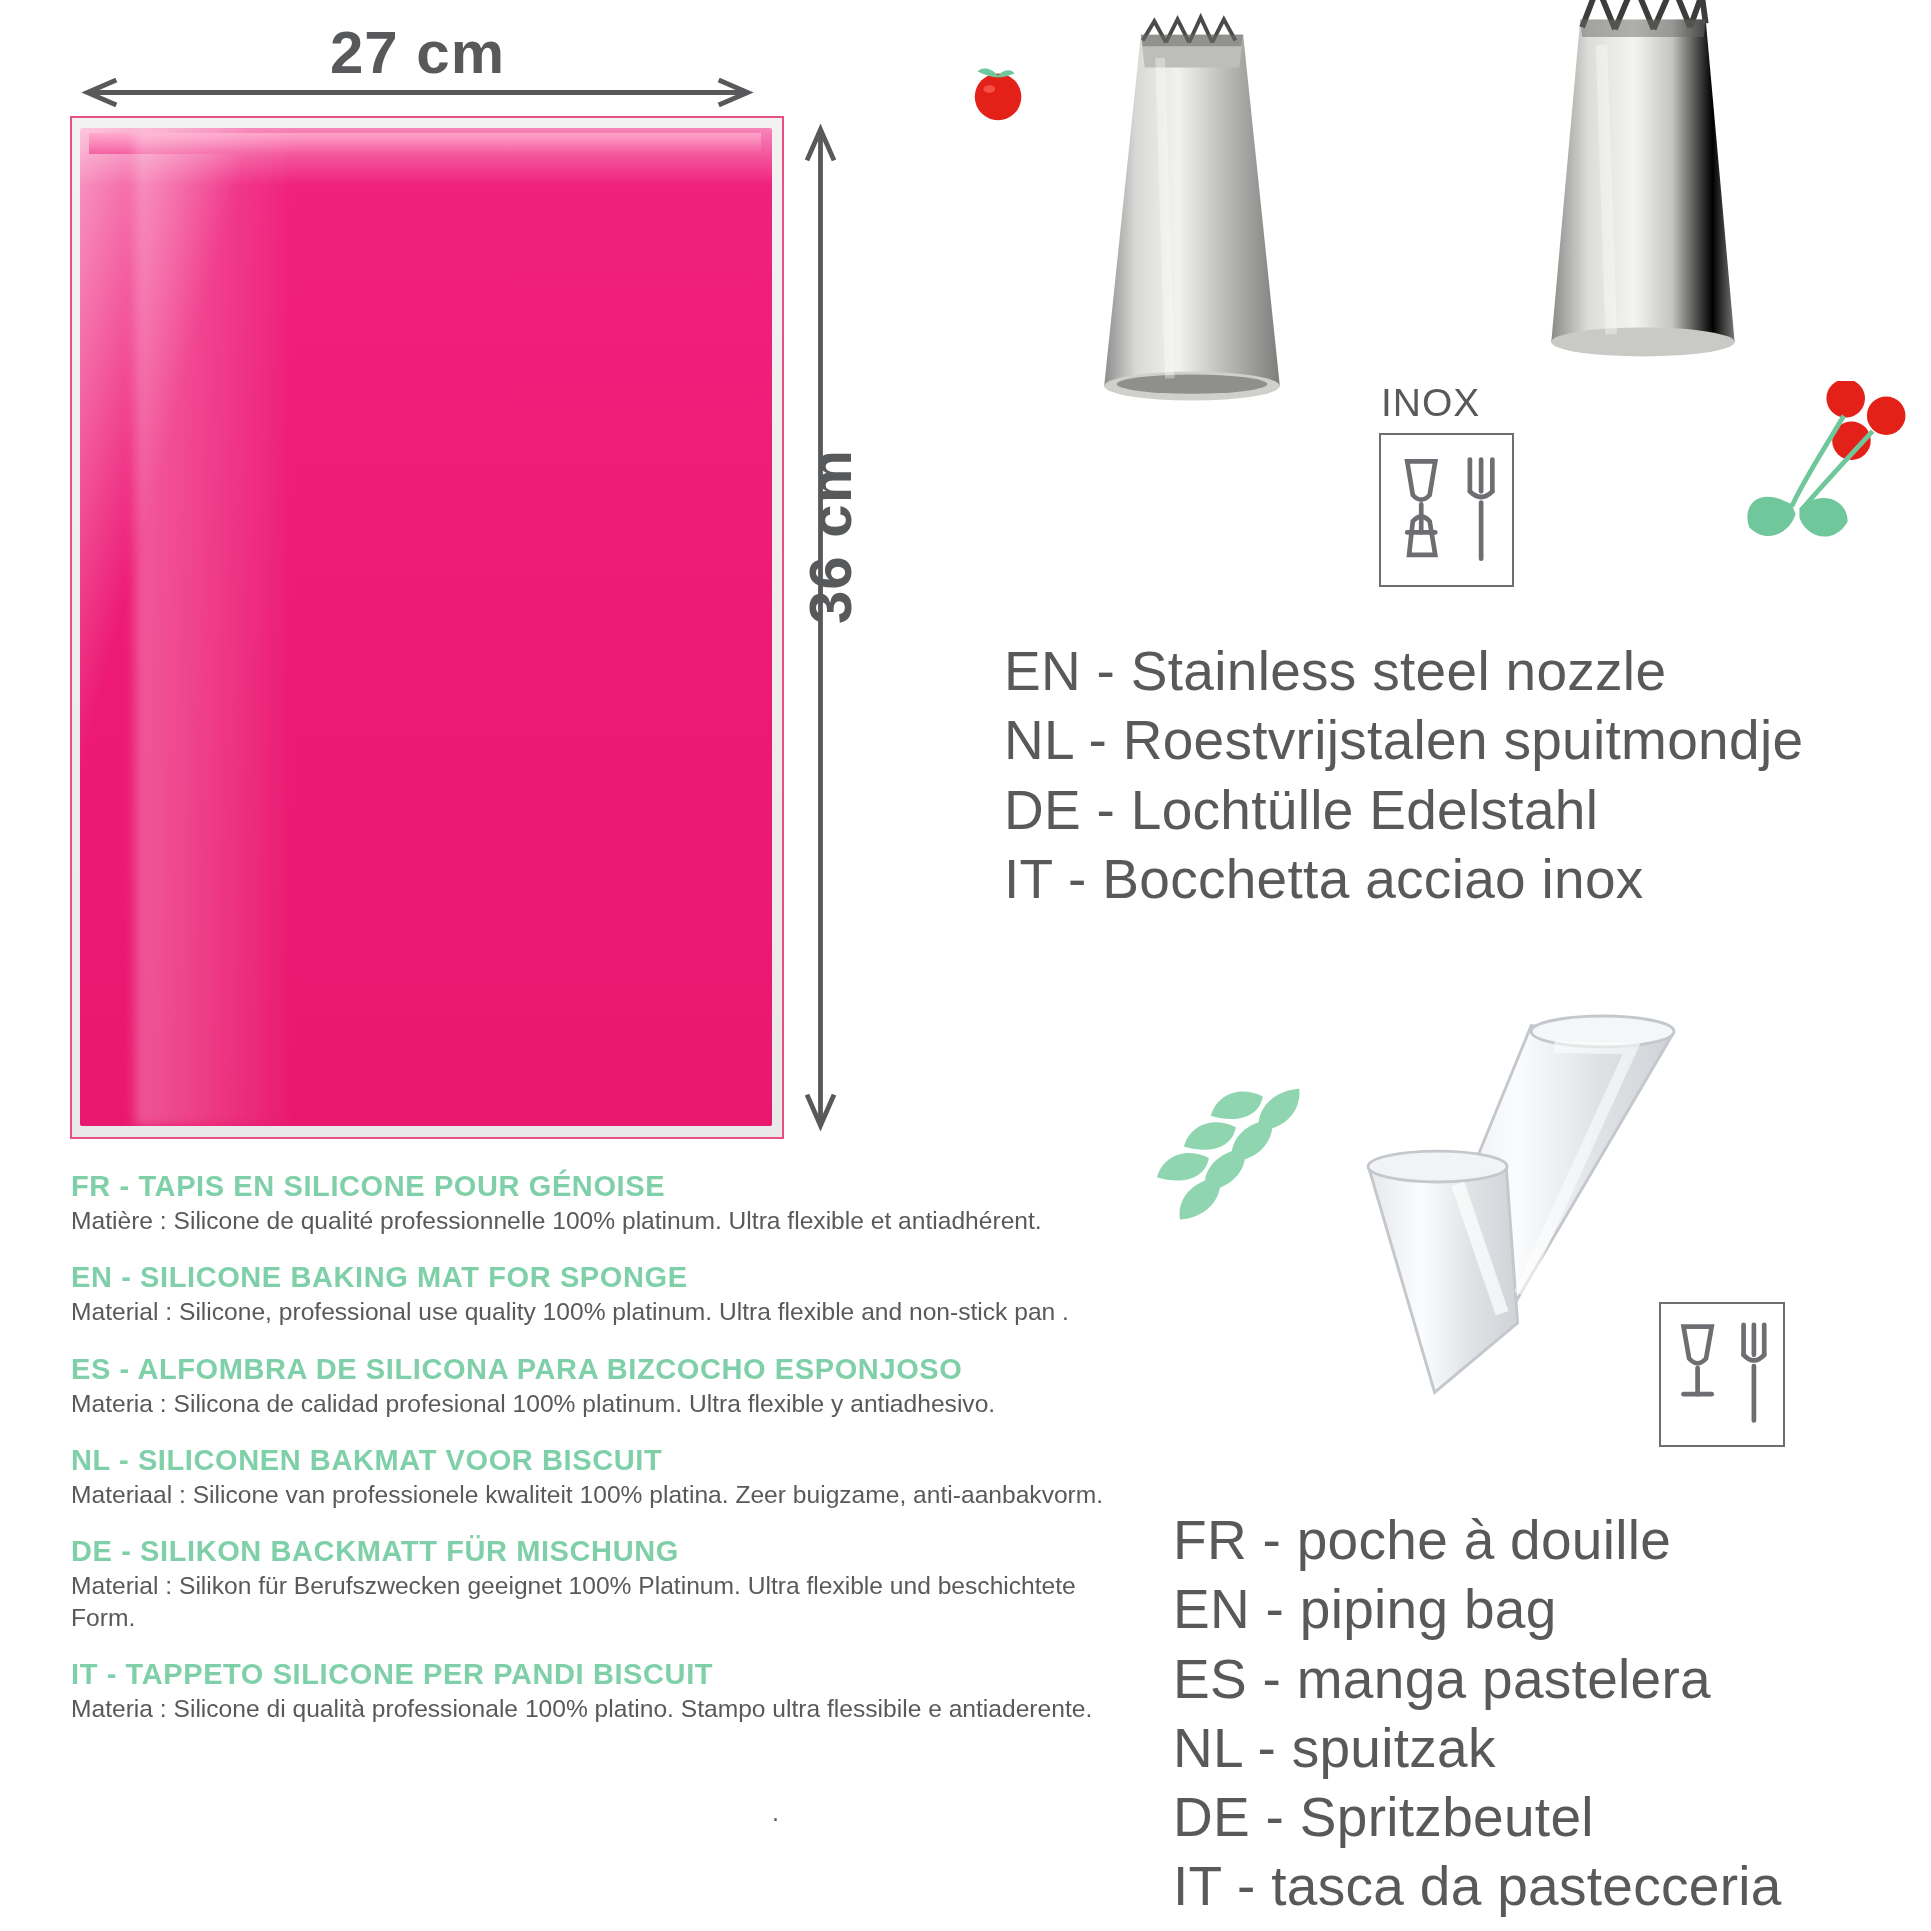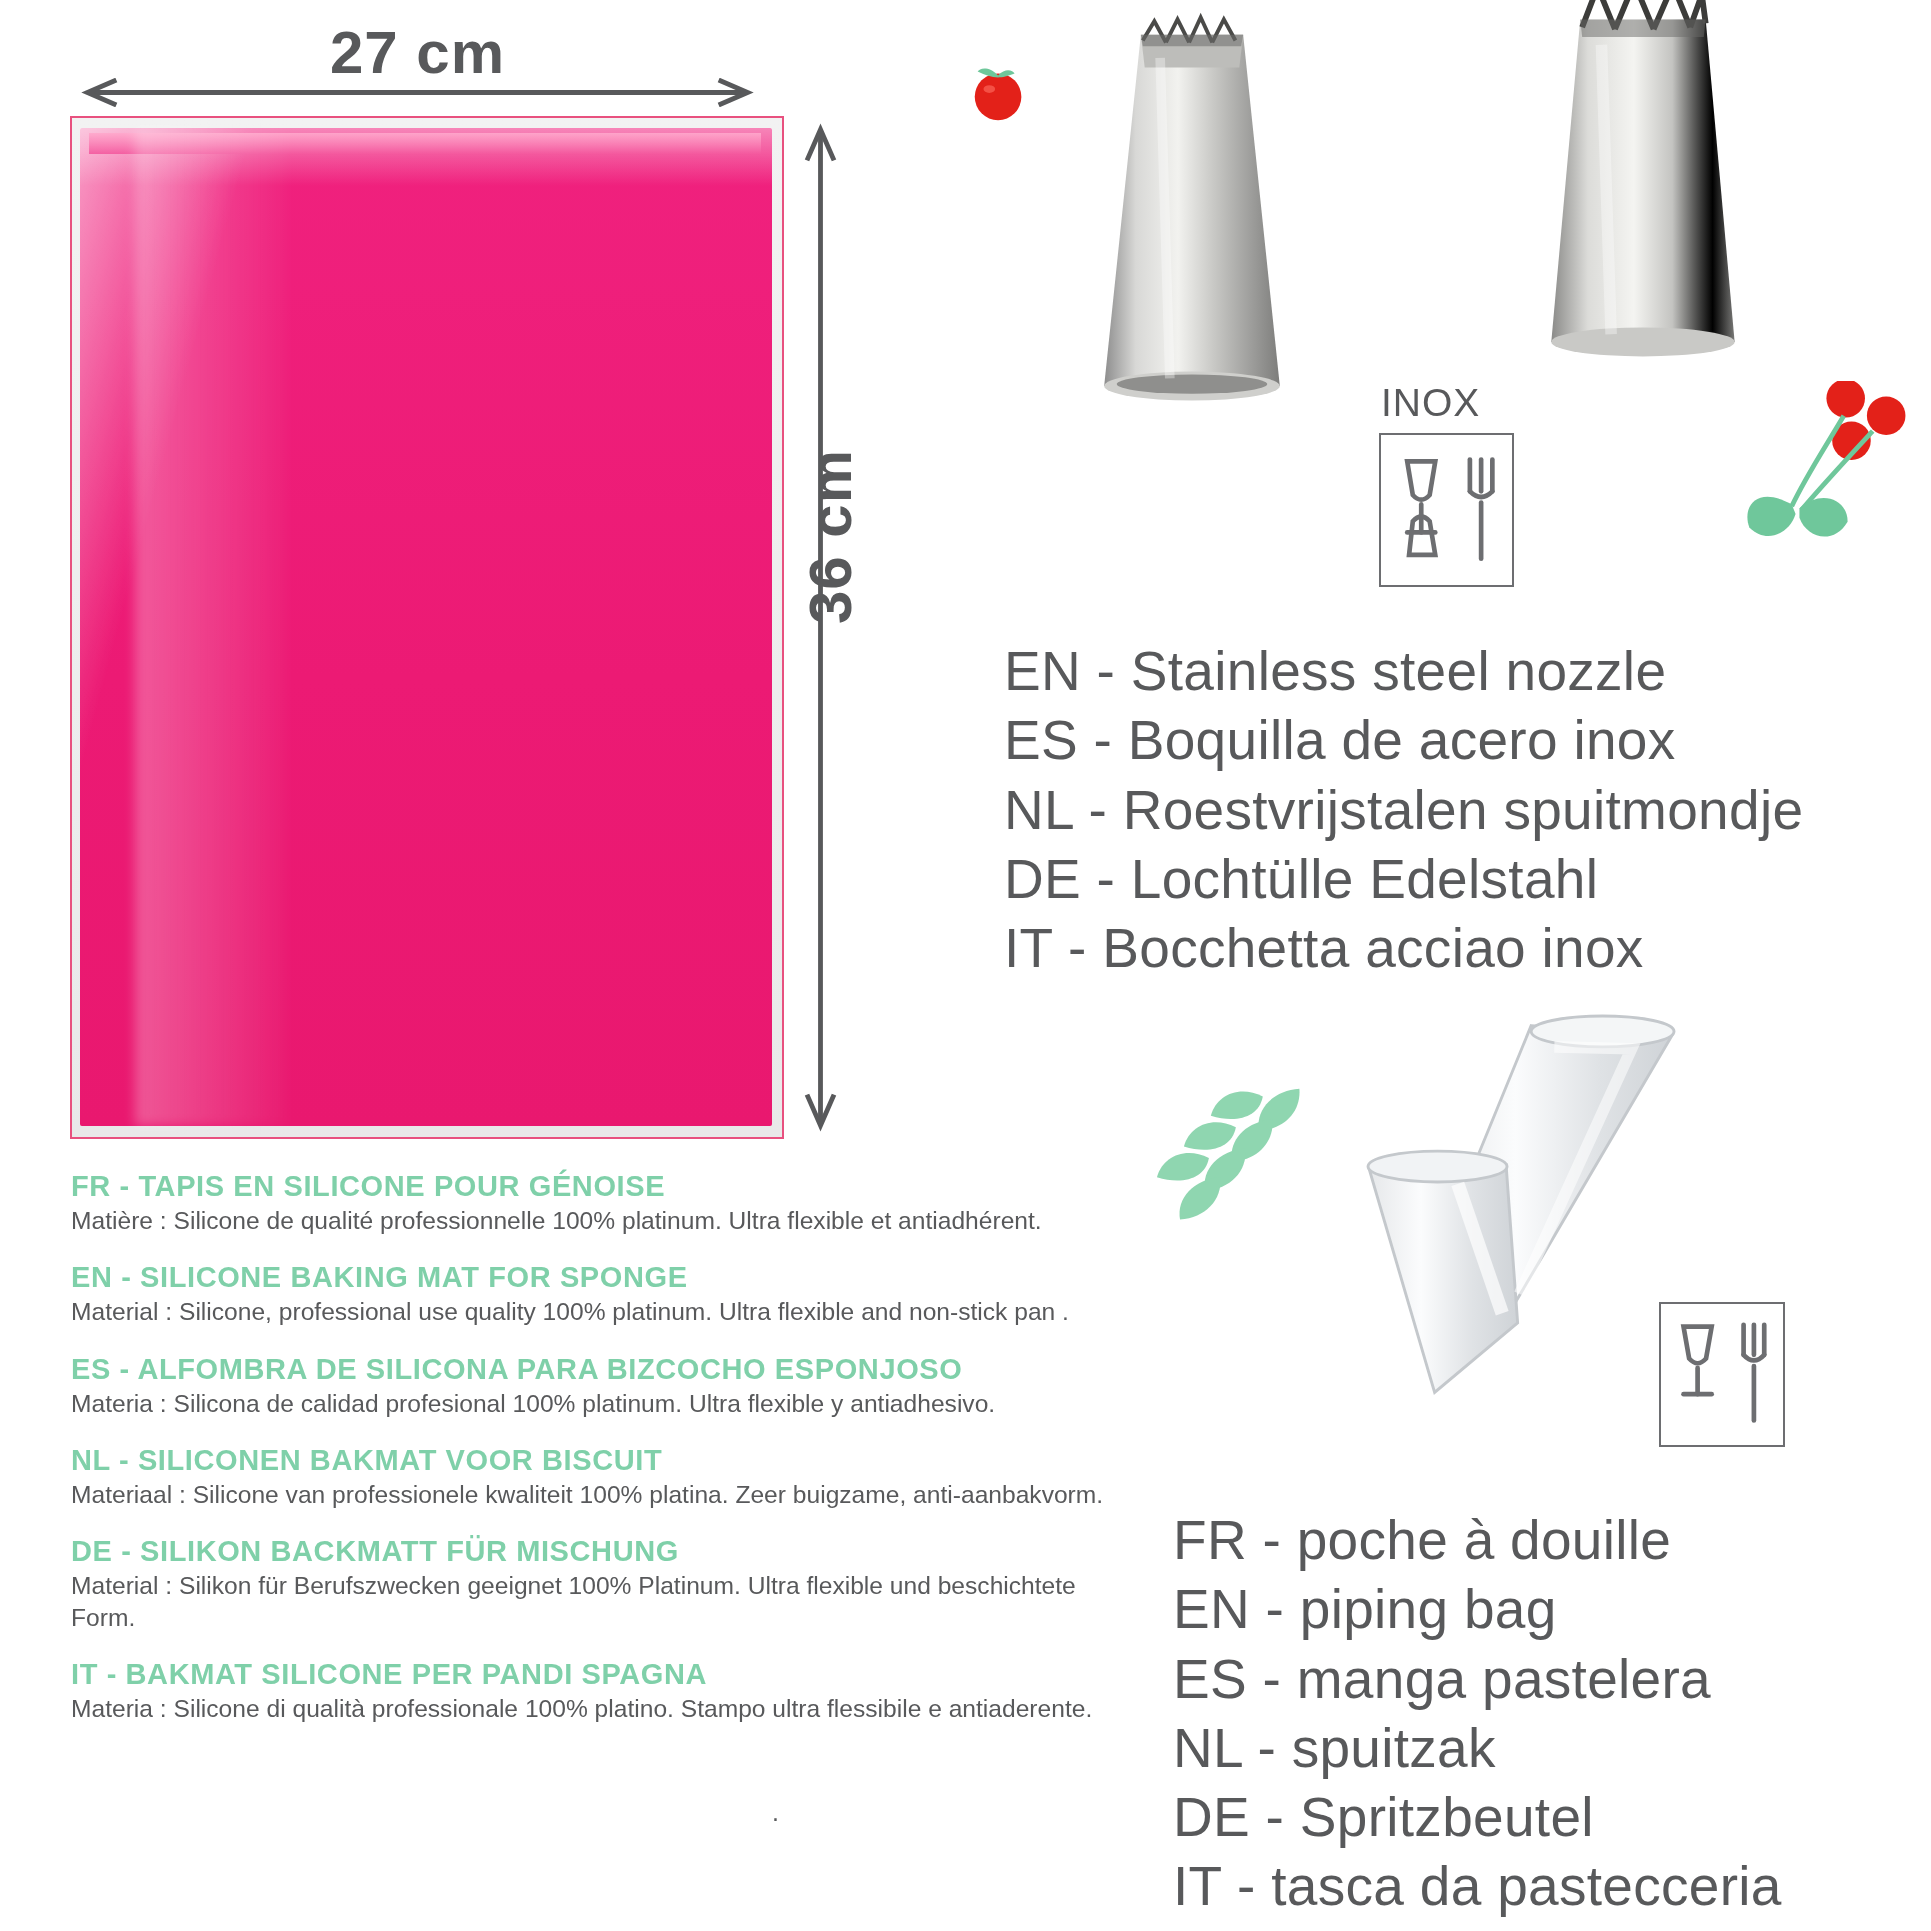--- a/index.html
+++ b/index.html
@@ -307,21 +307,20 @@
   <circle cx="164" cy="36" r="20" fill="#e32119"></circle>
   <circle cx="128" cy="62" r="20" fill="#e32119"></circle>
   <path d="M120 36 C100 70, 80 100, 66 130" stroke="#6fc79b" stroke-width="5" fill="none"></path>
   <path d="M150 52 C124 80, 96 110, 76 134" stroke="#6fc79b" stroke-width="5" fill="none"></path>
   <path d="M66 128 C30 108, 14 130, 22 152 C40 170, 64 158, 70 138 Z" fill="#6fc79b"></path>
   <path d="M74 132 C96 112, 124 122, 124 146 C110 170, 82 164, 74 142 Z" fill="#6fc79b"></path>
 </svg>
 
 <div id="nozzle-text">
   <div class="lang-line">EN - Stainless steel nozzle</div>
-  <div class="lang-line">ES - Boquilla de acero inox</div>
   <div class="lang-line">NL - Roestvrijstalen spuitmondje</div>
   <div class="lang-line">DE - Lochtülle Edelstahl</div>
   <div class="lang-line">IT - Bocchetta acciao inox</div>
 </div>
 
 <svg id="deco-leaf" viewBox="0 0 190 160">
   <g fill="#8fd6b0">
     <path d="M178 8 C150 10, 132 30, 136 52 C162 50, 180 32, 178 8 Z"></path>
     <path d="M150 40 C122 42, 104 62, 108 84 C134 82, 152 64, 150 40 Z"></path>
     <path d="M122 70 C94 72, 76 92, 80 114 C106 112, 124 94, 122 70 Z"></path>
@@ -396,20 +395,20 @@
     <div class="desc-title">NL - SILICONEN BAKMAT VOOR BISCUIT</div>
     <div class="desc-body"><b>Materiaal :</b><span> Silicone van professionele kwaliteit 100% platina. Zeer buigzame, anti-aanbakvorm.</span></div>
   </div>
 
   <div class="desc-block">
     <div class="desc-title">DE - SILIKON BACKMATT FÜR MISCHUNG</div>
     <div class="desc-body"><b>Material :</b><span> Silikon für Berufszwecken geeignet 100% Platinum. Ultra flexible und beschichtete Form.</span></div>
   </div>
 
   <div class="desc-block">
-    <div class="desc-title">IT - BAKMAT SILICONE PER PANDI SPAGNA</div>
+    <div class="desc-title">IT - TAPPETO SILICONE PER PANDI BISCUIT</div>
     <div class="desc-body"><b>Materia :</b><span> Silicone di qualità professionale 100% platino. Stampo ultra flessibile e antiaderente.</span></div>
   </div>
 
 </div>
 
 <div id="dot-artifact">.</div>
 
 
 </body></html>

